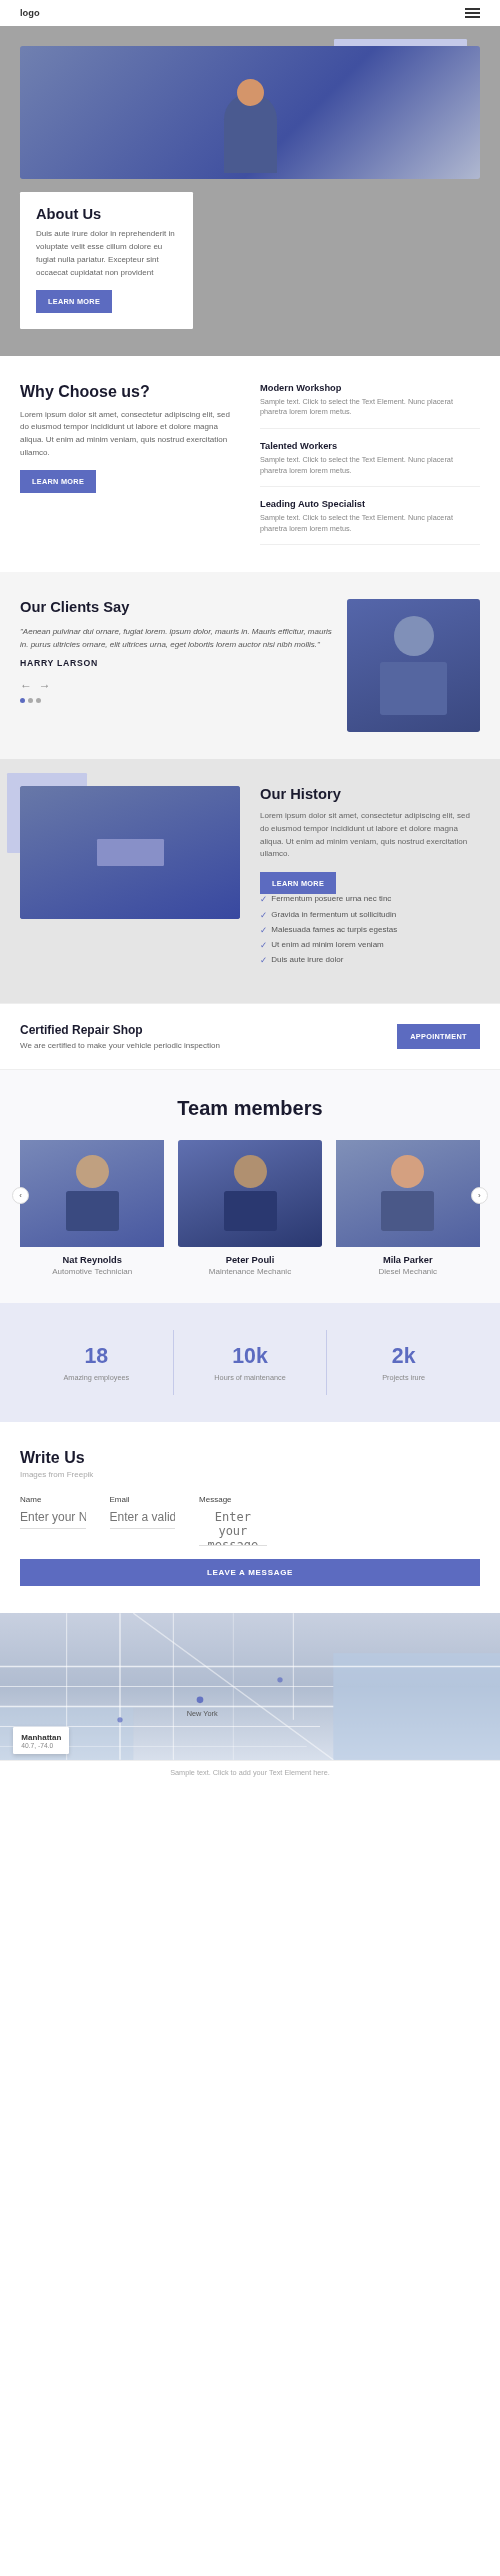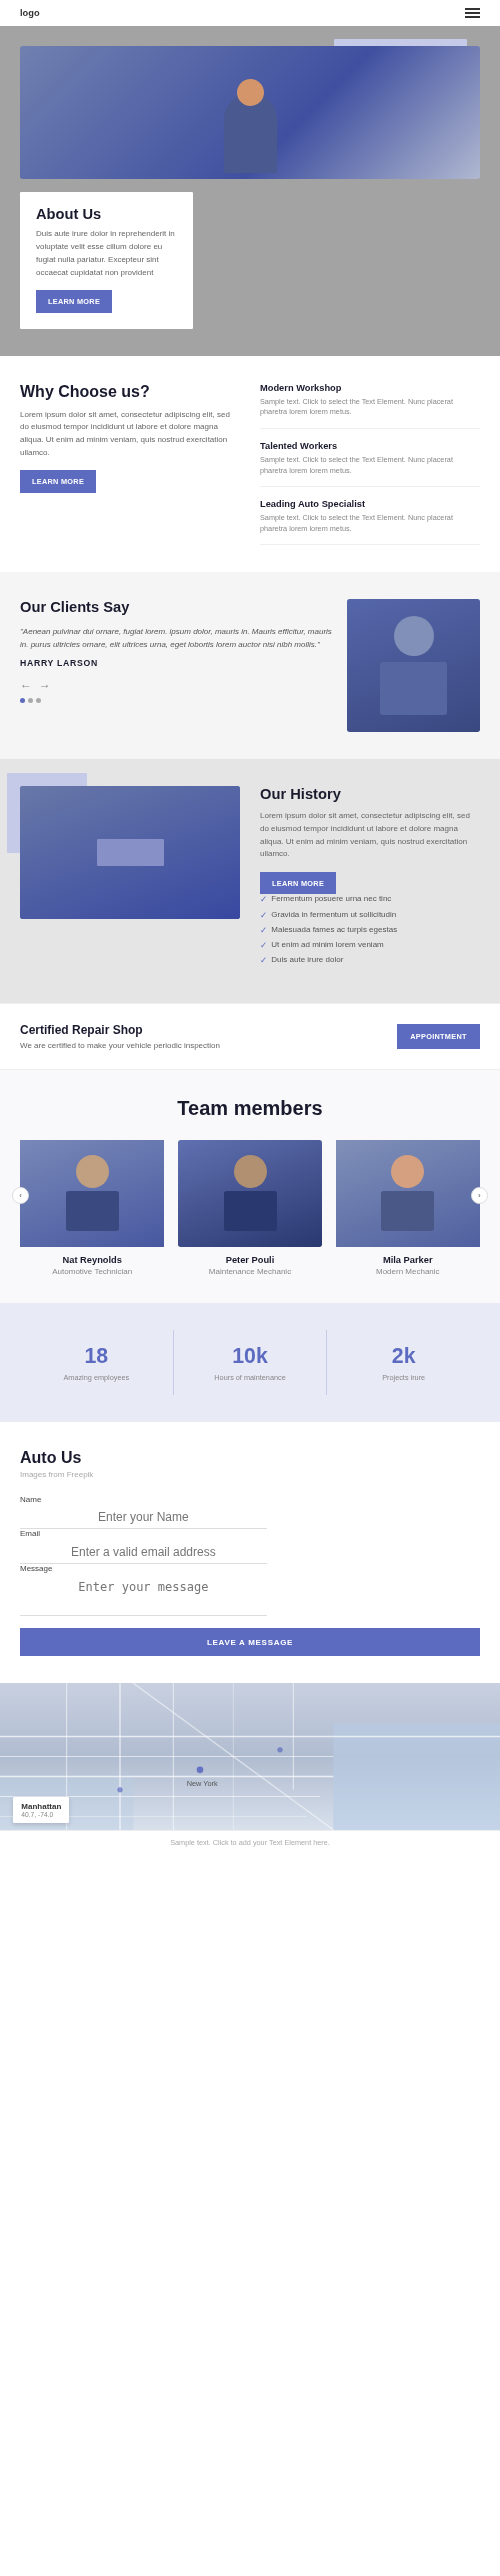--- a/index.html
+++ b/index.html
@@ -180,21 +180,21 @@
     .stat-label { font-size: 7.3px; color: #888; }
 
     
     .write-section {
       background: #fff;
       padding: 27px 20px;
     }
     .write-section h2 { font-size: 16px; font-weight: bold; color: #1a1a2e; margin-bottom: 2.7px; }
     .write-sub { font-size: 8px; color: #aaa; margin-bottom: 16px; }
     .form-row { display: flex; gap: 13.3px; margin-bottom: 0; }
-    .form-left { flex: 1; display: flex; flex-direction: column; gap: 0; }
+    .form-left { flex: 1; display: flex; flex-direction: row; gap: 24px; }
     .form-right { width: 200px; display: flex; flex-direction: column; gap: 8px; }
     .form-group label { font-size: 8px; color: #444; display: block; margin-bottom: 2.7px; }
     .form-group input, .form-group textarea {
       width: 100%; border: none; border-bottom: 0.7px solid #ddd;
       padding: 4px 0; font-size: 12px; color: #888; outline: none; resize: none; text-align: center;
     }
     .form-group textarea { height: 40px; }
     .btn-send {
       background: #5c6bc0; color: #fff; border: none;
       padding: 9.3px; width: 100%; font-size: 8px; font-weight: bold;
@@ -385,21 +385,21 @@
     <div class="team-card">
       <div class="team-photo p3">
         <div style="width:100%;height:100%;display:flex;align-items:center;justify-content:center;background:linear-gradient(160deg,#8090b8,#5060a0);">
           <div style="text-align:center;">
             <div style="width:33px;height:33px;background:#d4a080;border-radius:50%;margin:0 auto 2.7px;"></div>
             <div style="width:53px;height:40px;background:#4a5888;border-radius:2.7px;margin:0 auto;"></div>
           </div>
         </div>
       </div>
       <div class="team-name">Mila Parker</div>
-      <div class="team-role">Modern Mechanic</div>
+      <div class="team-role">Diesel Mechanic</div>
     </div>
     <button class="team-nav-btn team-nav-right">›</button>
   </div>
 </section>
 
 <section class="stats-section">
   <div class="stats-grid">
     <div class="stat-item">
       <div class="stat-number">18</div>
       <div class="stat-label">Amazing employees</div>
@@ -409,21 +409,21 @@
       <div class="stat-label">Hours of maintenance</div>
     </div>
     <div class="stat-item">
       <div class="stat-number">2k</div>
       <div class="stat-label">Projects irure</div>
     </div>
   </div>
 </section>
 
 <section class="write-section">
-  <h2>Auto Us</h2>
+  <h2>Write Us</h2>
   <p class="write-sub">Images from Freepik</p>
   <div class="form-row">
     <div class="form-left">
       <div class="form-group">
         <label>Name</label>
         <input type="text" placeholder="Enter your Name" style="">
       </div>
       <div class="form-group">
         <label>Email</label>
         <input type="email" placeholder="Enter a valid email address" style="">

